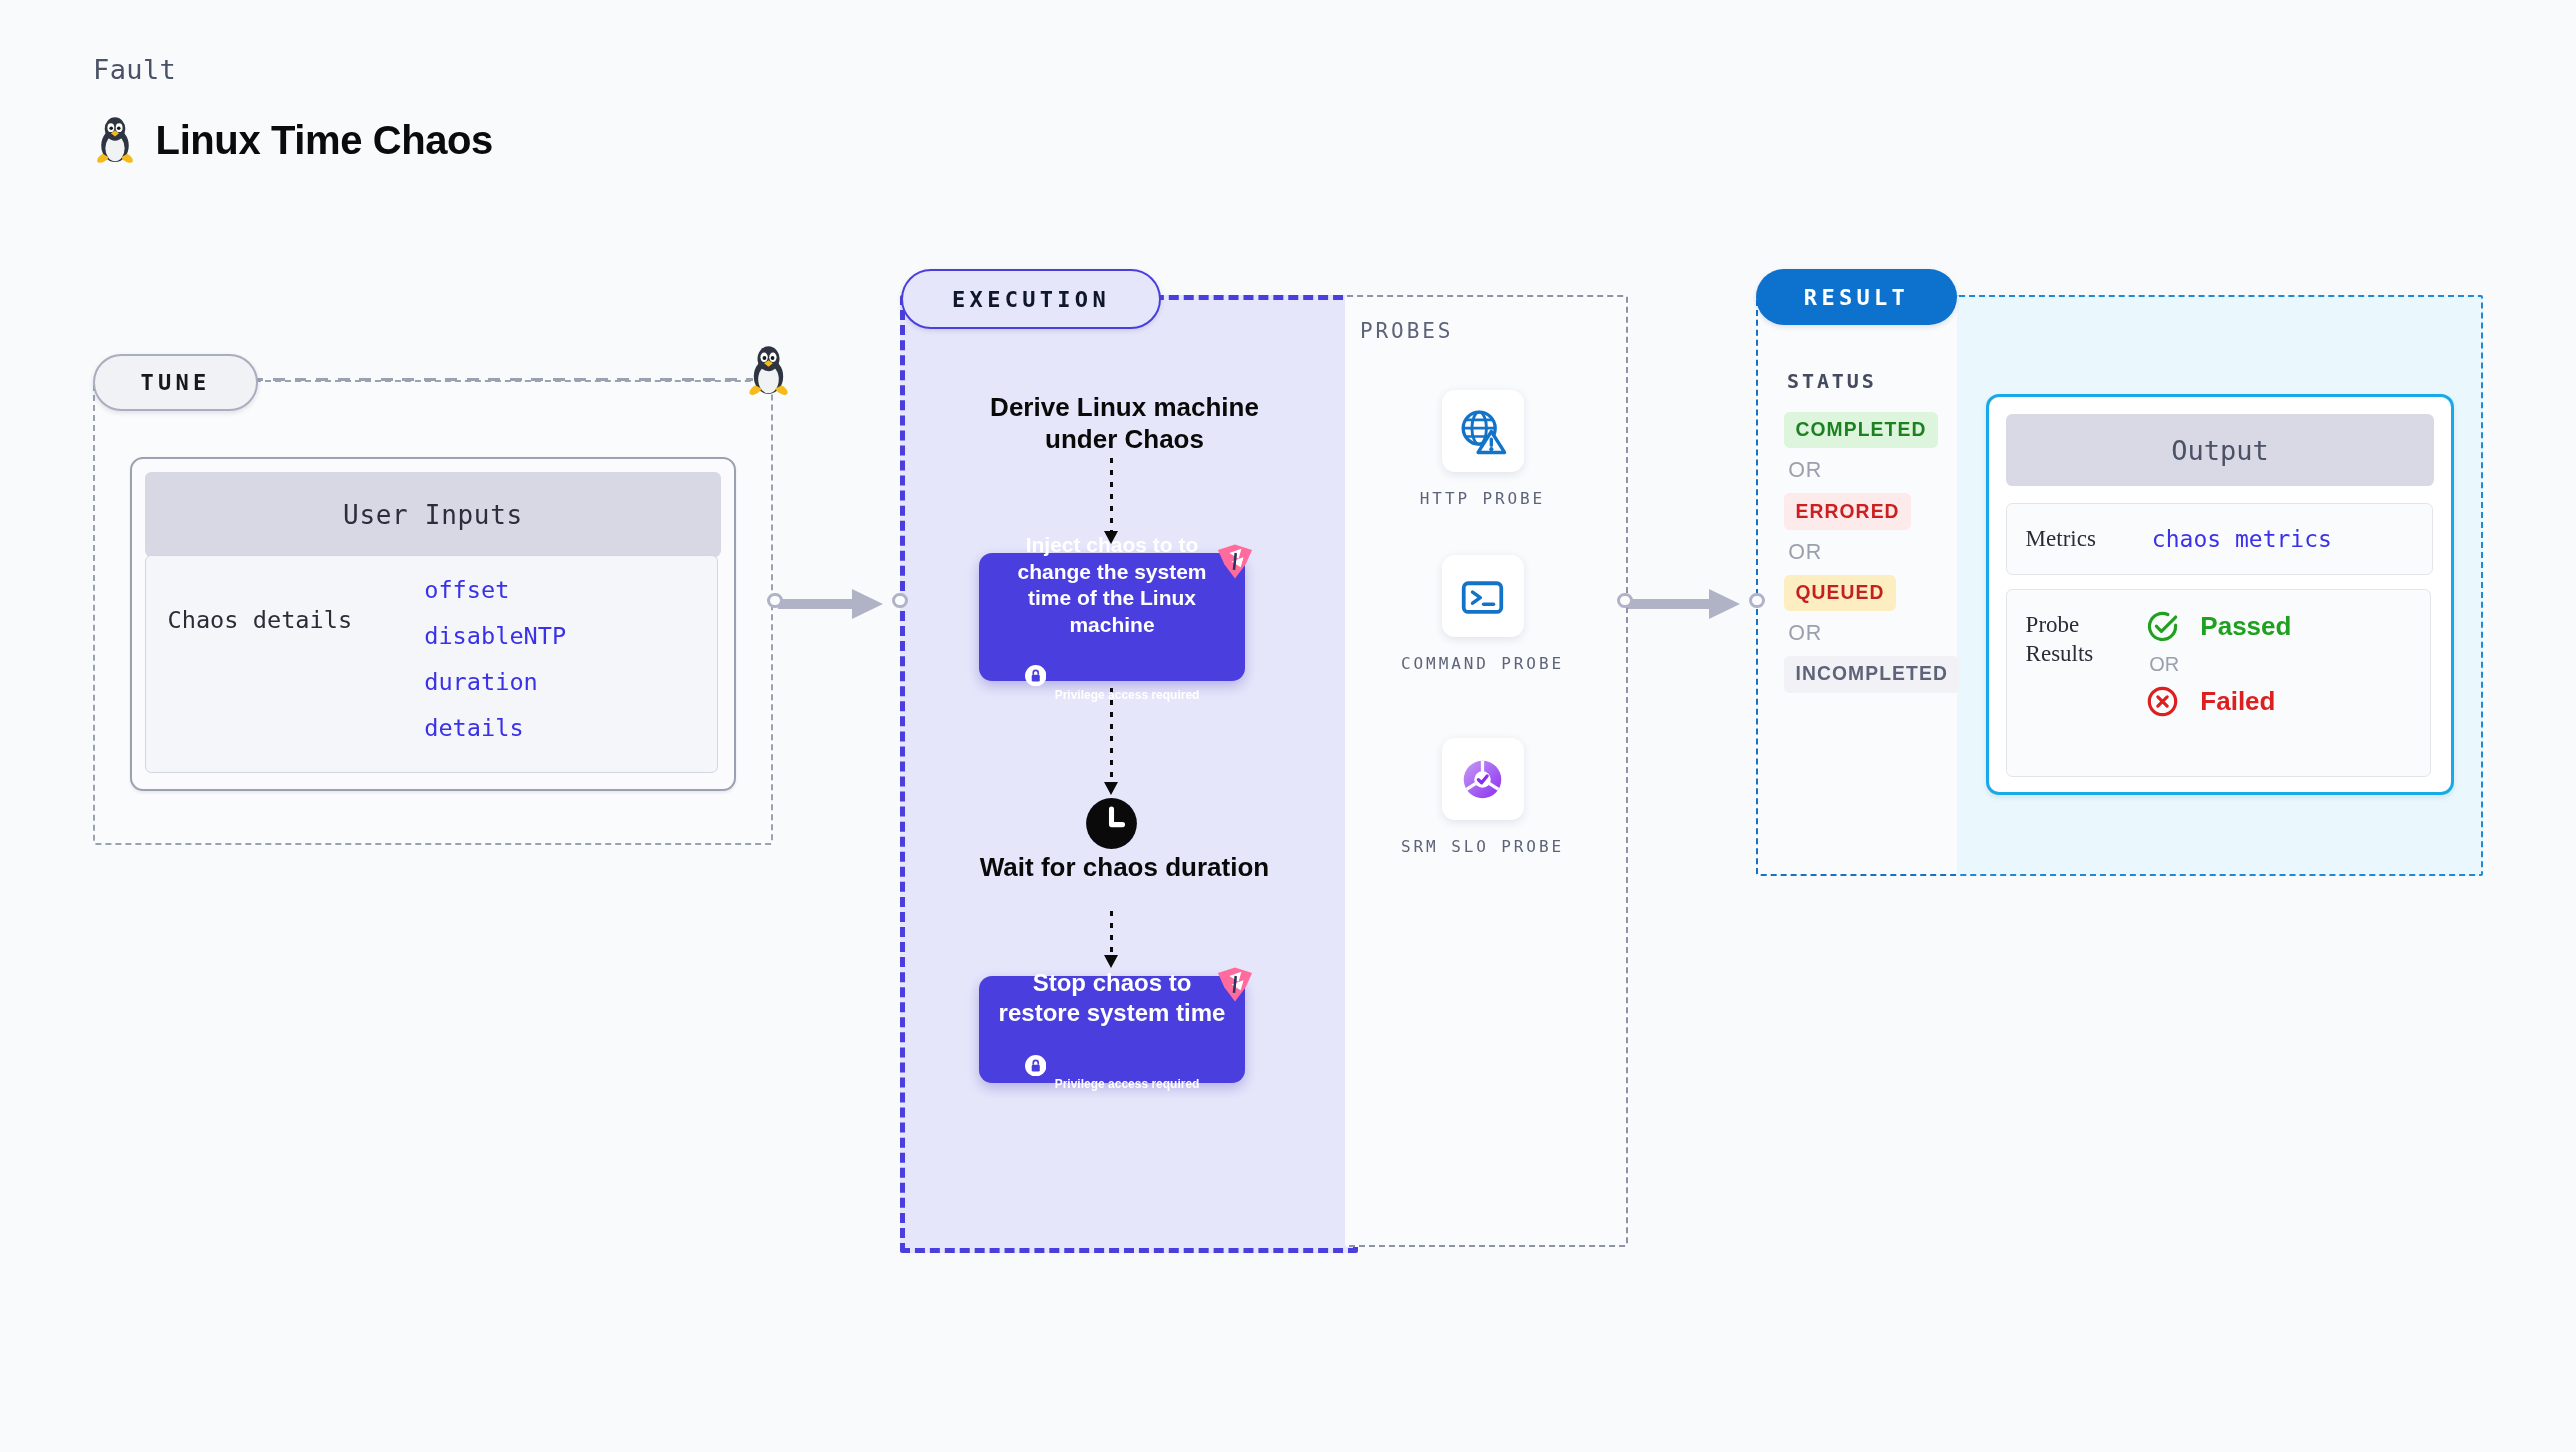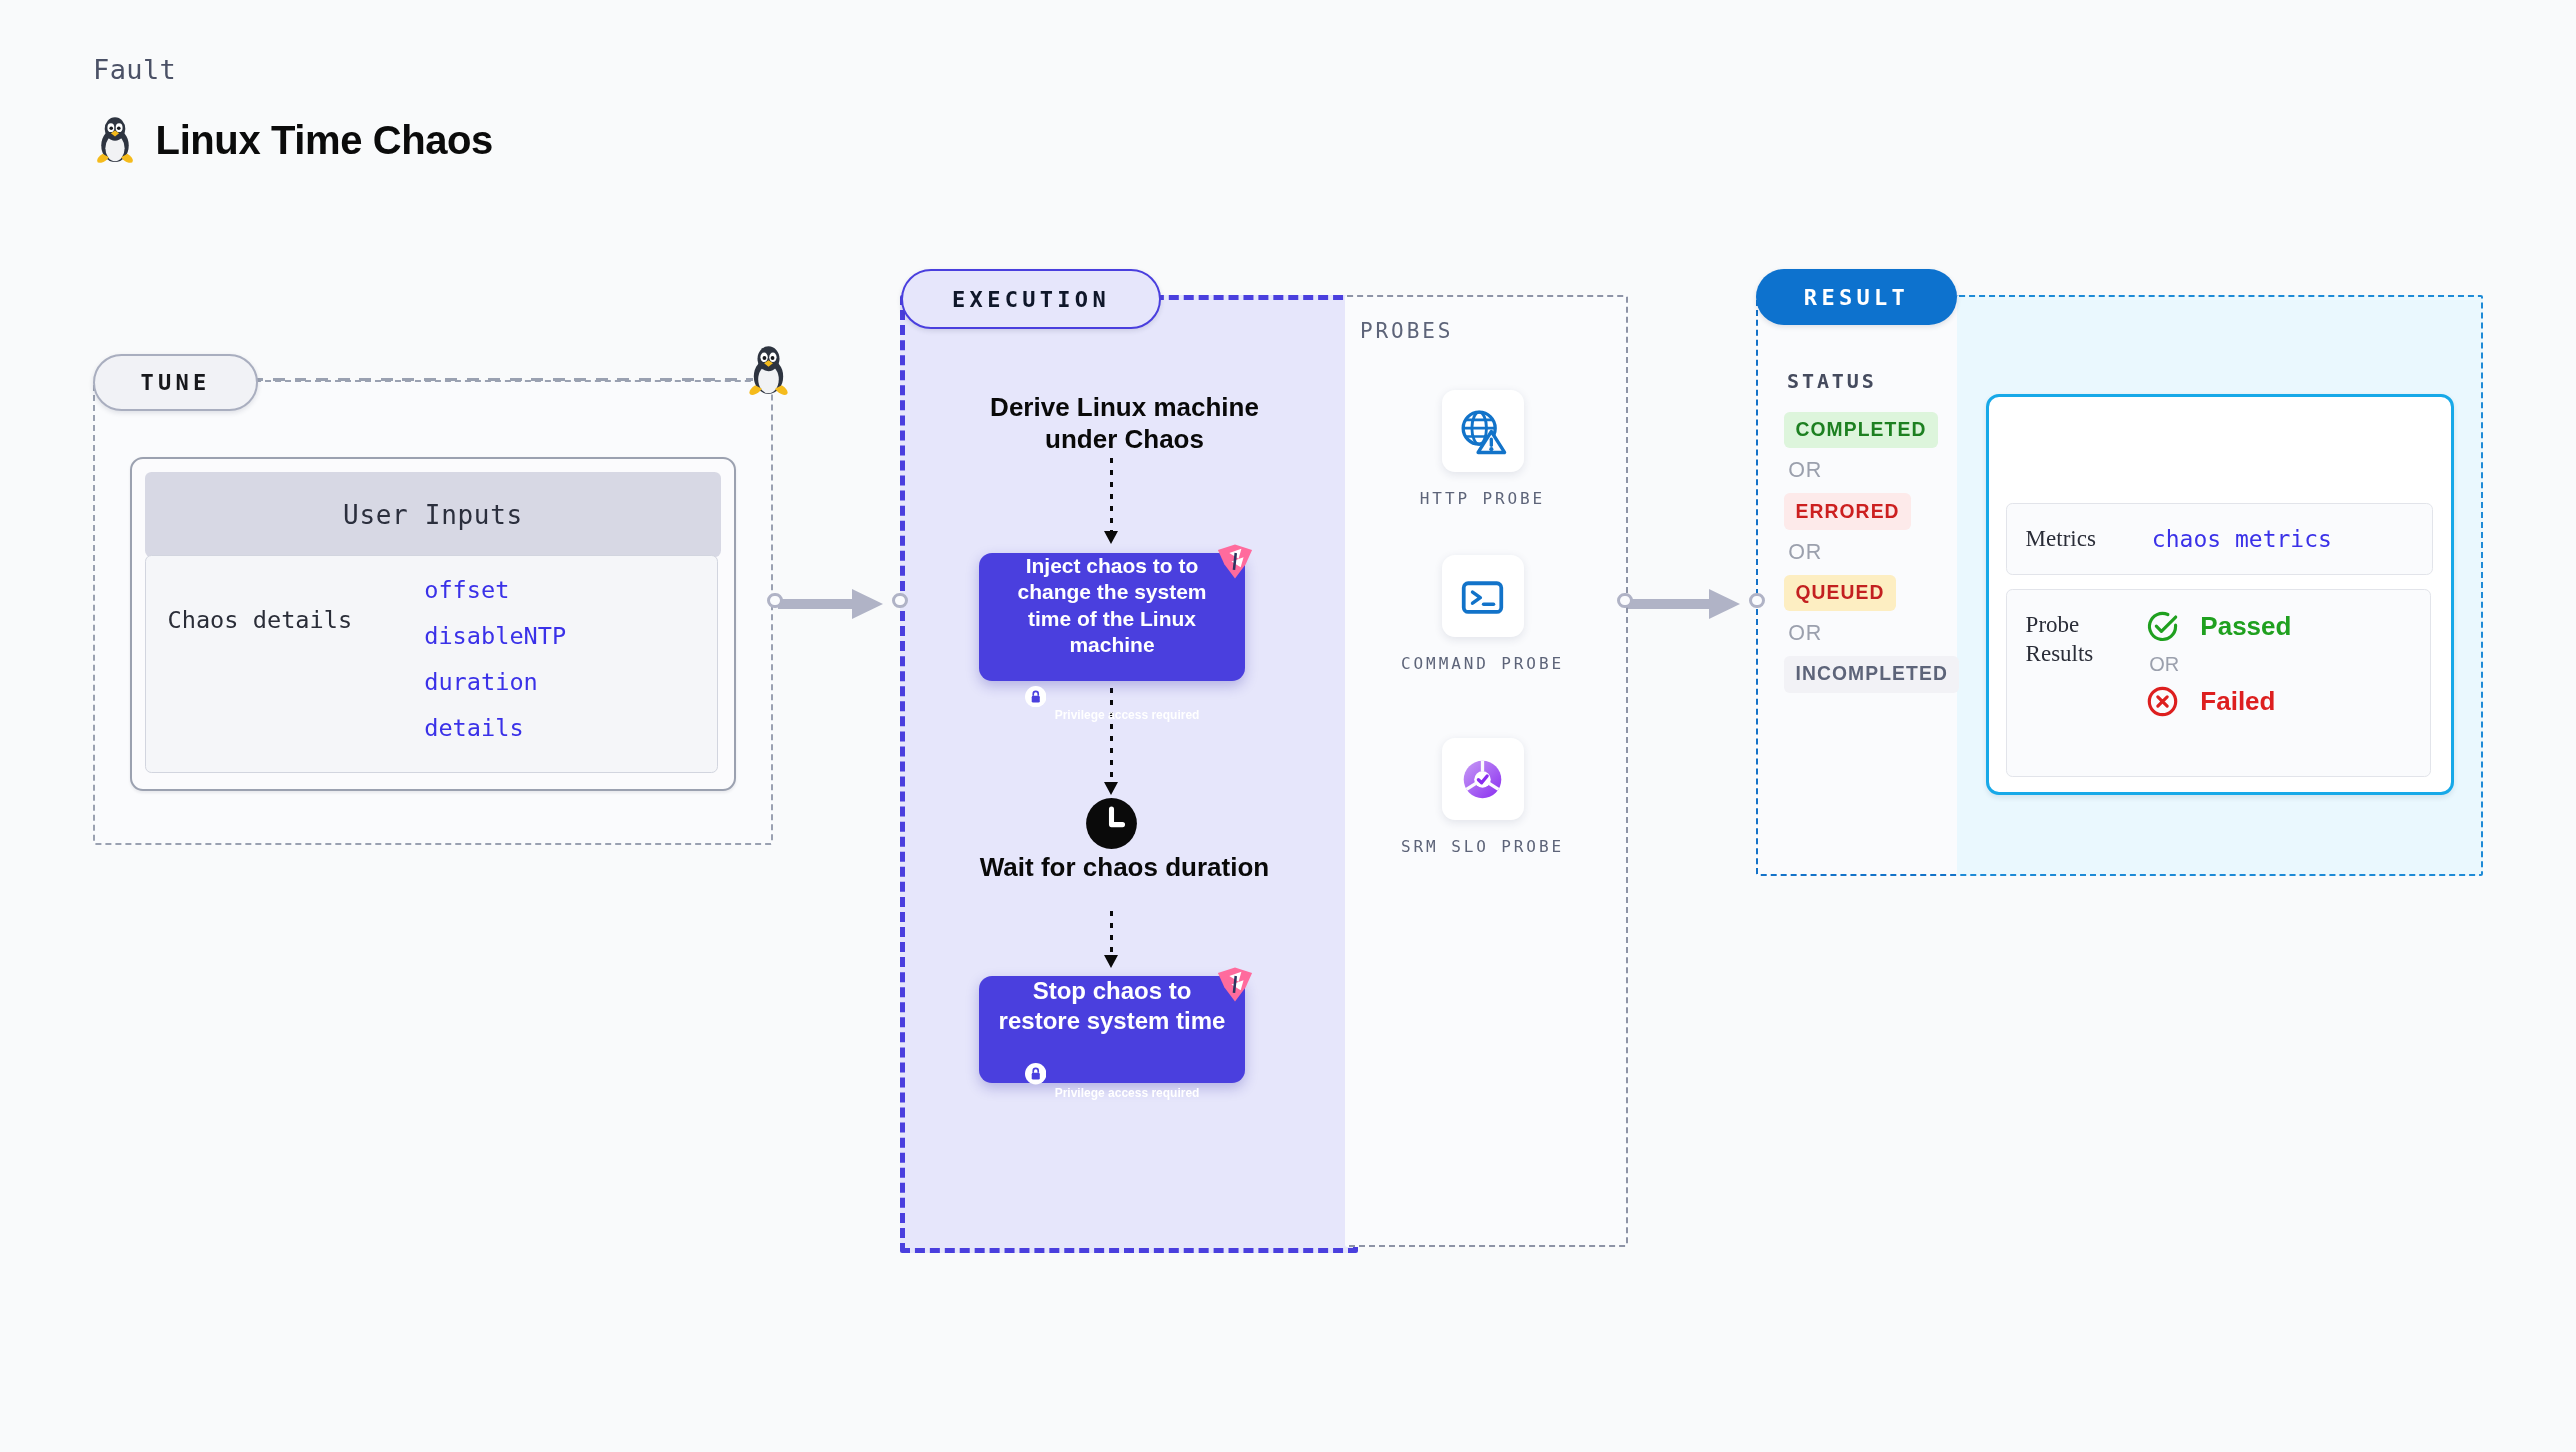--- a/index.html
+++ b/index.html
@@ -113,21 +113,21 @@
   .exec-step-title{
     position:absolute;text-align:center;font-weight:bold;color:#090909;
     font-size:26px;line-height:1.22;width:315px;
   }
   #exec-title-derive{left:967px;top:392px;}
   #exec-title-wait{left:967px;top:852px;}
 
   .purple-card{
     position:absolute;background:#4a3fde;border-radius:13px;
     box-shadow:0 5px 13px rgba(48,40,170,.28);
-    display:flex;flex-direction:column;align-items:center;justify-content:space-between;
+    display:flex;flex-direction:column;align-items:center;justify-content:center;
     color:#fff;text-align:center;z-index:4;
   }
   #card-inject{left:979px;top:553px;width:266px;height:128px;}
   #card-stop{left:979px;top:976px;width:266px;height:107px;}
   .purple-card .card-text{font-size:21px;font-weight:bold;line-height:1.26;padding:0 15.8px;}
   #card-stop .card-text{font-size:24px;}
   .priv-row{display:flex;align-items:center;gap:8.6px;margin-top:11.5px;}
   .priv-row .lock{width:21.5px;height:21.5px;display:block;}
   .priv-row .priv-text{font-size:12px;color:#ffffff;font-weight:bold;margin-top:38px;}
 
@@ -433,20 +433,21 @@
     <div class="status-badge" id="badge-completed" style="background: rgb(221, 245, 220); color: rgb(29, 128, 33);">COMPLETED</div>
     <div class="or-text">OR</div>
     <div class="status-badge" id="badge-errored" style="background: rgb(253, 234, 234); color: rgb(204, 32, 32);">ERRORED</div>
     <div class="or-text">OR</div>
     <div class="status-badge" id="badge-queued" style="background: rgb(253, 238, 194); color: rgb(195, 32, 32);">QUEUED</div>
     <div class="or-text">OR</div>
     <div class="status-badge" id="badge-incompleted" style="background: rgb(242, 242, 246); color: rgb(93, 100, 121);">INCOMPLETED</div>
   </div>
 
   <div id="output-card">
+    <div id="output-header">Output</div>
 
     <div id="output-metrics-row">
       <div class="out-key">Metrics</div>
       <div id="metrics-value">chaos metrics</div>
     </div>
 
     <div id="output-probe-row">
       <div class="out-key">Probe
 Results</div>
       <div id="probe-result-stack">

